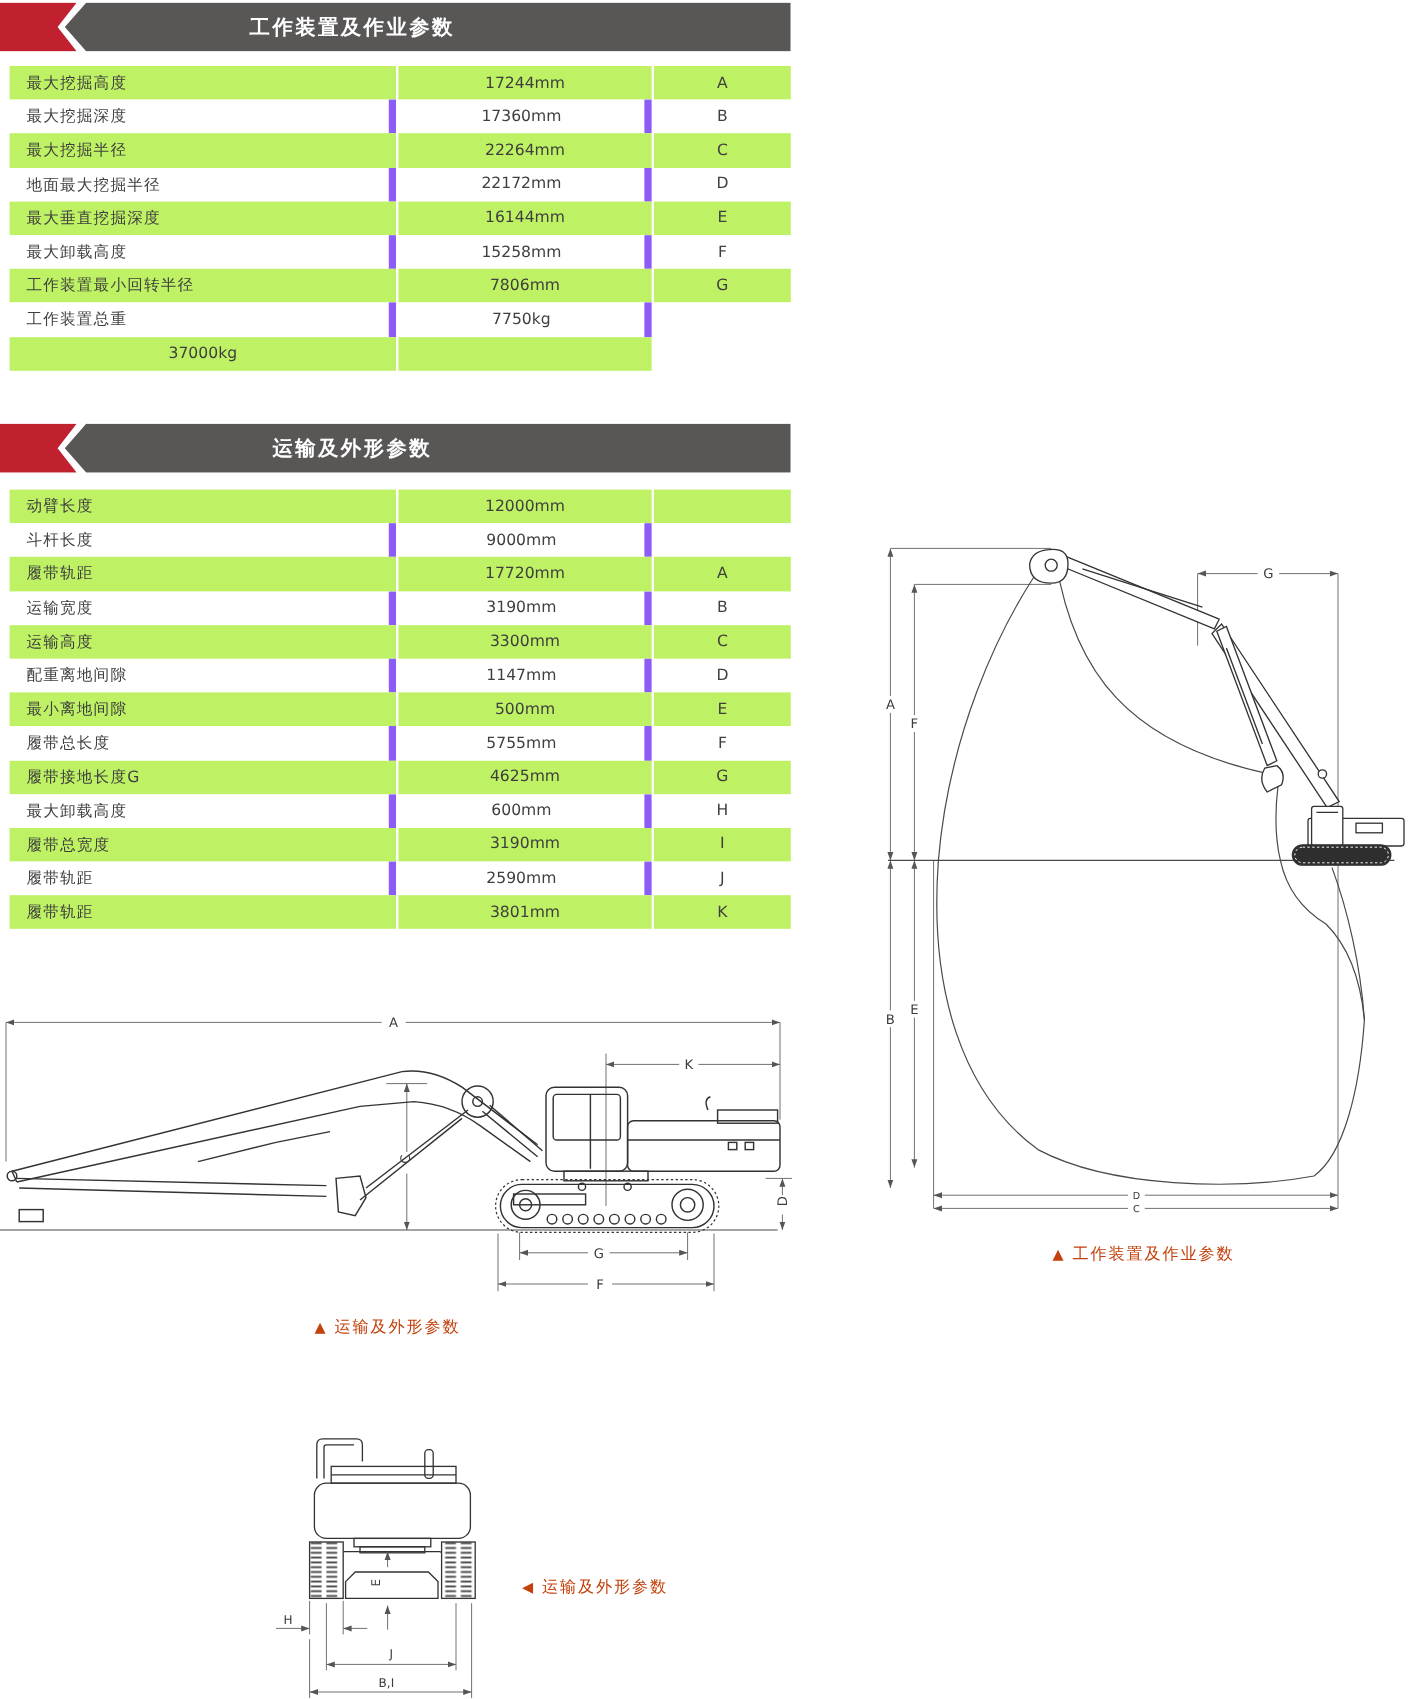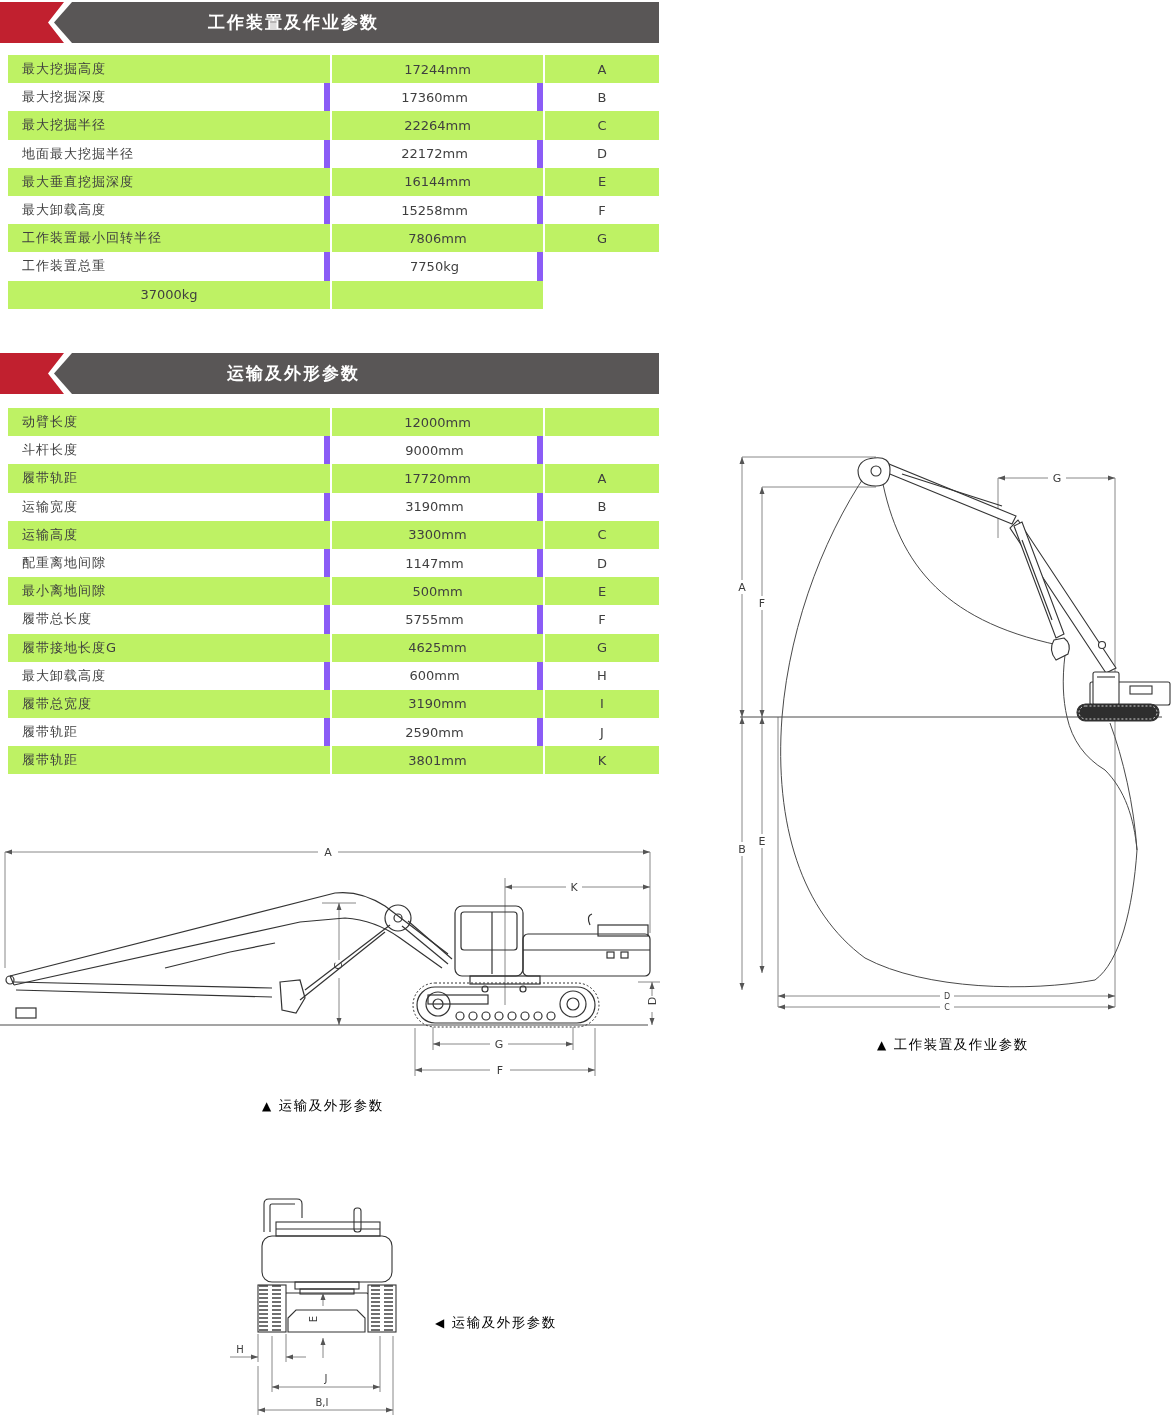--- a/index.html
+++ b/index.html
@@ -18,21 +18,21 @@
   .row{display:grid;grid-template-columns:322px 211px 114px;column-gap:2px;height:28.2px;}
   .row>div{display:flex;align-items:center;box-sizing:border-box;font-size:13px;color:#3f3f3f;}
   .row .c1{padding-left:14px;justify-content:flex-start;letter-spacing:1px;}
   .row .c2,.row .c3{justify-content:center;}
   .row.gray>div{background:#bef264;}
   .row.white>div{background:#ffffff;}
   .row.white .c1,.row.white .c2{border-right:6px solid #8b5cf6;}
   
   .dg{position:absolute;}
   svg text{font-family:"DejaVu Sans","Liberation Sans",sans-serif;fill:#3c3c3c;}
-  .cap{position:absolute;font-size:13.5px;color:#000000;letter-spacing:1.5px;white-space:nowrap;}
+  .cap{position:absolute;font-size:13.5px;color:#c2410c;letter-spacing:1.5px;white-space:nowrap;}
   .cap .tri{margin-right:6px;font-size:12px;}
 </style>
 </head>
 <body>
 
 <div class="sheet">
 
   <div class="band" style="top:2px;">
     <div class="gray">
       <span>工作装置及作业参数</span>

